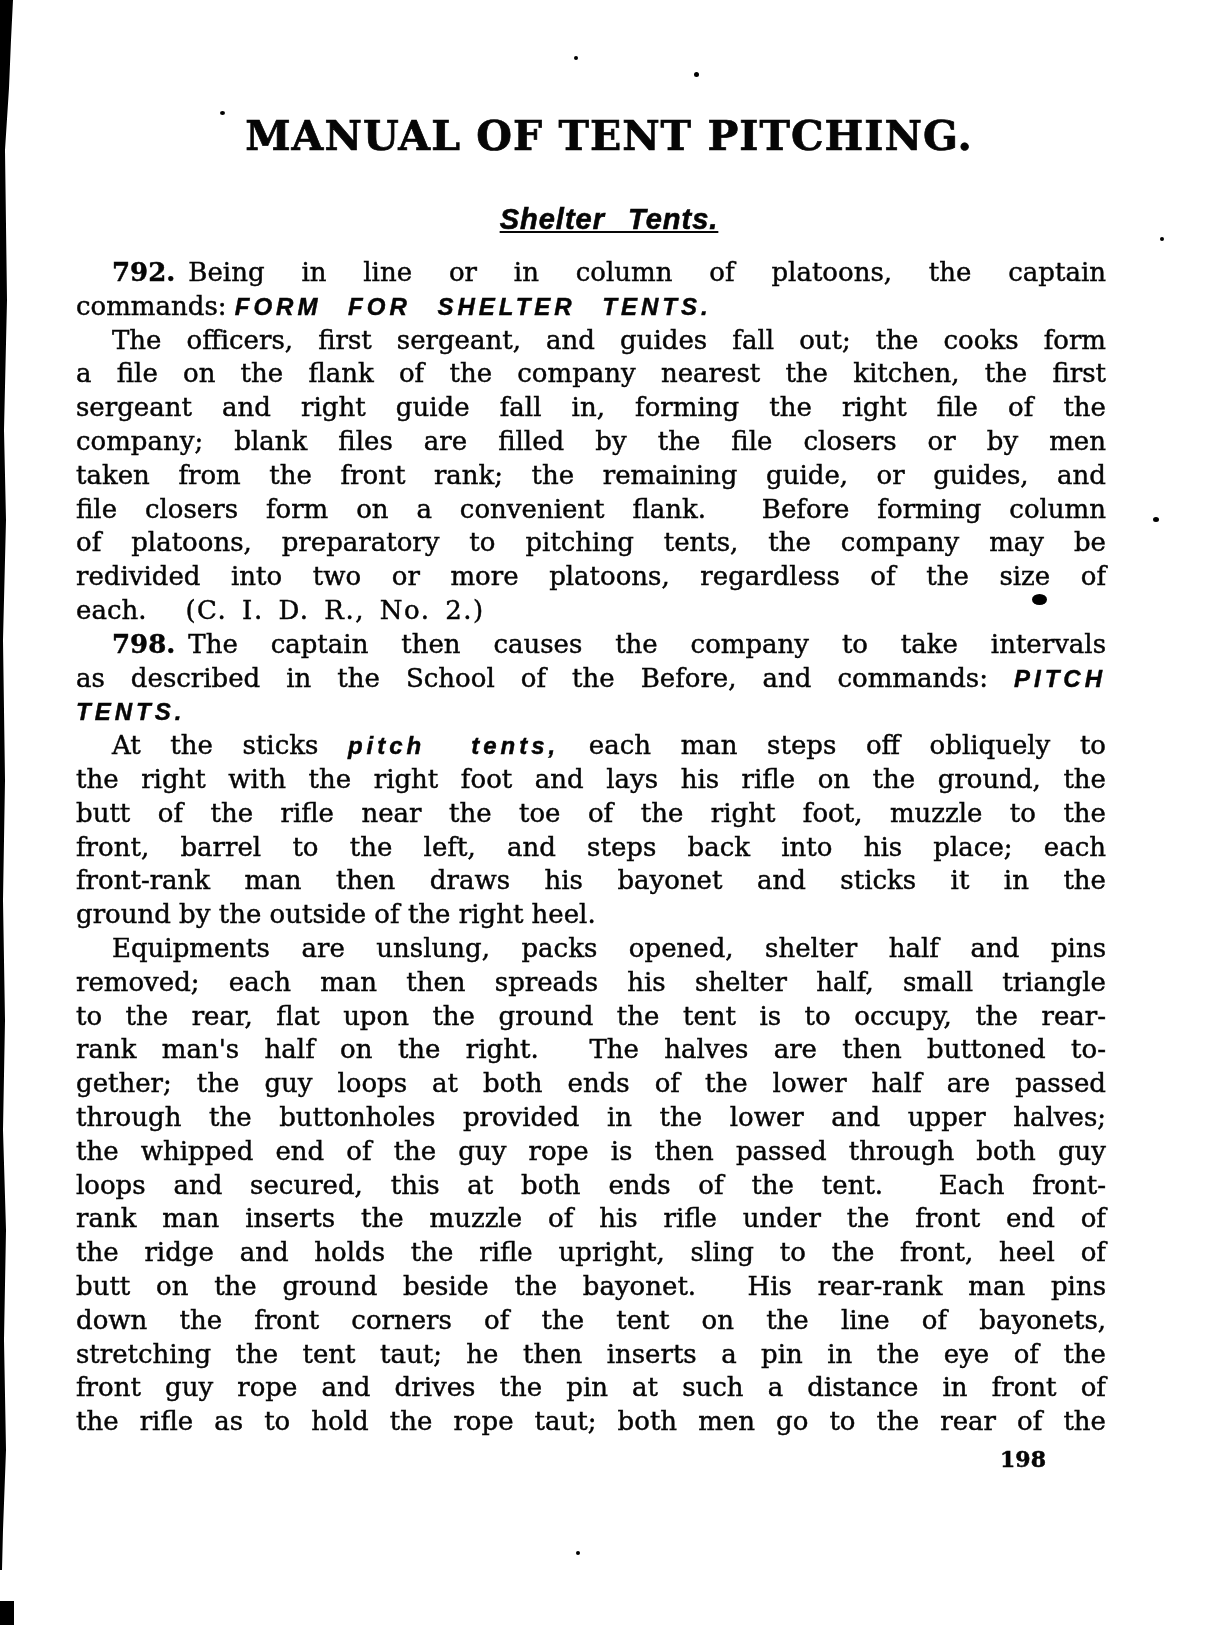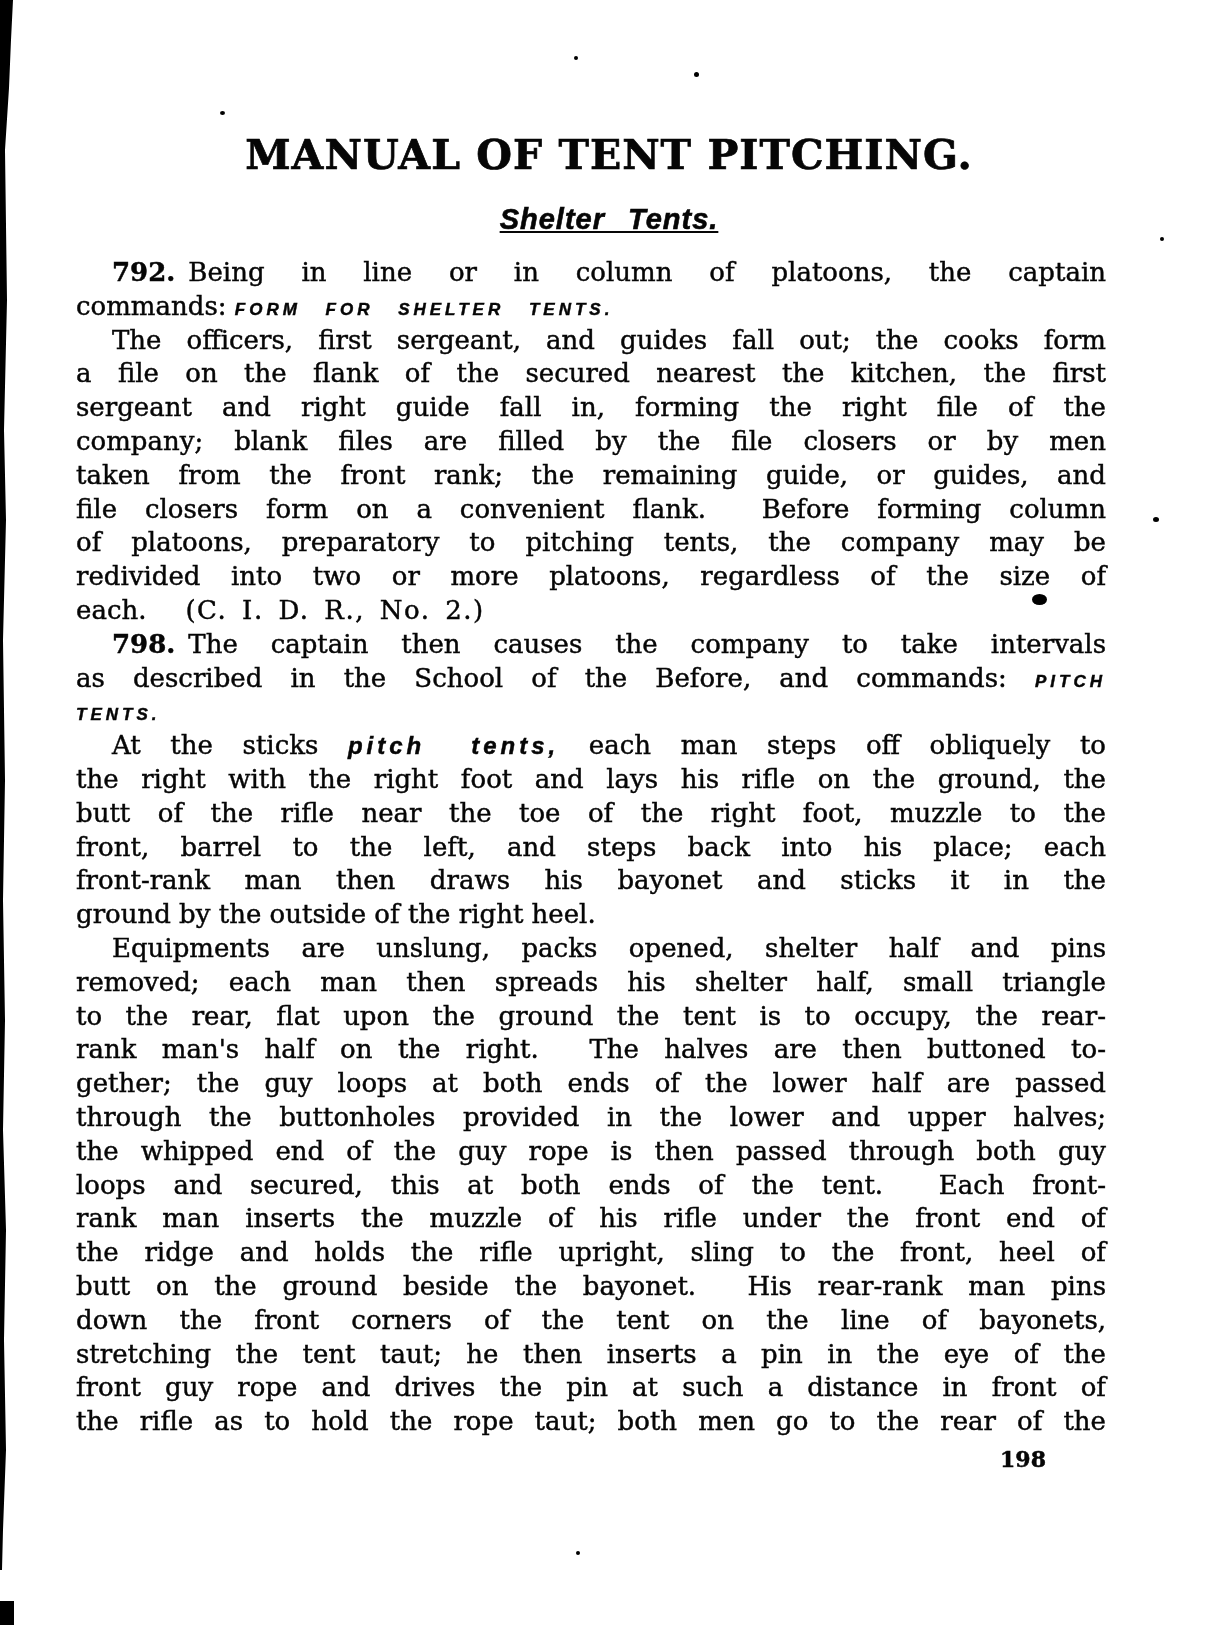--- a/index.html
+++ b/index.html
@@ -7,21 +7,21 @@
     width:1218px; height:1625px;
     background:#ffffff;
     position:relative;
     overflow:hidden;
     font-family:"DejaVu Serif", serif;
     color:#060606;
   }
   .page { position:absolute; inset:0; }
 
   .title {
-    position:absolute; top:129px; left:0; width:100%;
+    position:absolute; top:110px; left:0; width:100%;
     text-align:center;
     font-size:41px; font-weight:bold; line-height:52px;
     letter-spacing:1px;
     -webkit-text-stroke:0.7px currentColor;
     white-space:nowrap;
   }
   .subtitle {
     position:absolute; top:201px; left:0; width:100%;
     text-align:center;
     font-family:"Liberation Sans", sans-serif;
@@ -44,21 +44,21 @@
     text-align:justify;
     text-align-last:justify;
   }
   .line.first { text-indent:36px; }
   .line.last  { text-align-last:left; }
 
   .r-num { font-weight:bold; }
   .r-cmd {
     font-family:"Liberation Sans", sans-serif;
     font-weight:bold; font-style:italic;
-    font-size:17px; letter-spacing:4px; word-spacing:16px;
+    font-size:24px; letter-spacing:4px; word-spacing:16px;
   }
   .r-cmdlc {
     font-family:"Liberation Sans", sans-serif;
     font-weight:bold; font-style:italic;
     font-size:24px; letter-spacing:4px; word-spacing:14px;
   }
   .r-it { letter-spacing:1.5px; word-spacing:5px; }
 
   .page-number {
     position:absolute; top:1446px; right:172px;
@@ -98,21 +98,21 @@
   <div class="title">MANUAL OF TENT PITCHING.</div>
   <div class="subtitle">Shelter Tents.</div>
 
   <div class="text-block">
       <div class="para">
         <div class="line first"><span class="r-num">792.</span><span class="r-txt"> Being in line or in column of platoons, the captain</span></div>
         <div class="line last"><span class="r-txt">commands: </span><span class="r-cmd">FORM FOR SHELTER TENTS.</span></div>
       </div>
       <div class="para">
         <div class="line first"><span class="r-txt">The officers, first sergeant, and guides fall out; the cooks form</span></div>
-        <div class="line"><span class="r-txt">a file on the flank of the secured nearest the kitchen, the first</span></div>
+        <div class="line"><span class="r-txt">a file on the flank of the company nearest the kitchen, the first</span></div>
         <div class="line"><span class="r-txt">sergeant and right guide fall in, forming the right file of the</span></div>
         <div class="line"><span class="r-txt">company; blank files are filled by the file closers or by men</span></div>
         <div class="line"><span class="r-txt">taken from the front rank; the remaining guide, or guides, and</span></div>
         <div class="line"><span class="r-txt">file closers form on a convenient flank.&nbsp; Before forming column</span></div>
         <div class="line"><span class="r-txt">of platoons, preparatory to pitching tents, the company may be</span></div>
         <div class="line"><span class="r-txt">redivided into two or more platoons, regardless of the size of</span></div>
         <div class="line last"><span class="r-txt">each.  </span><span class="r-it">(C. I. D. R., No. 2.)</span></div>
       </div>
       <div class="para">
         <div class="line first"><span class="r-num">798.</span><span class="r-txt"> The captain then causes the company to take intervals</span></div>

